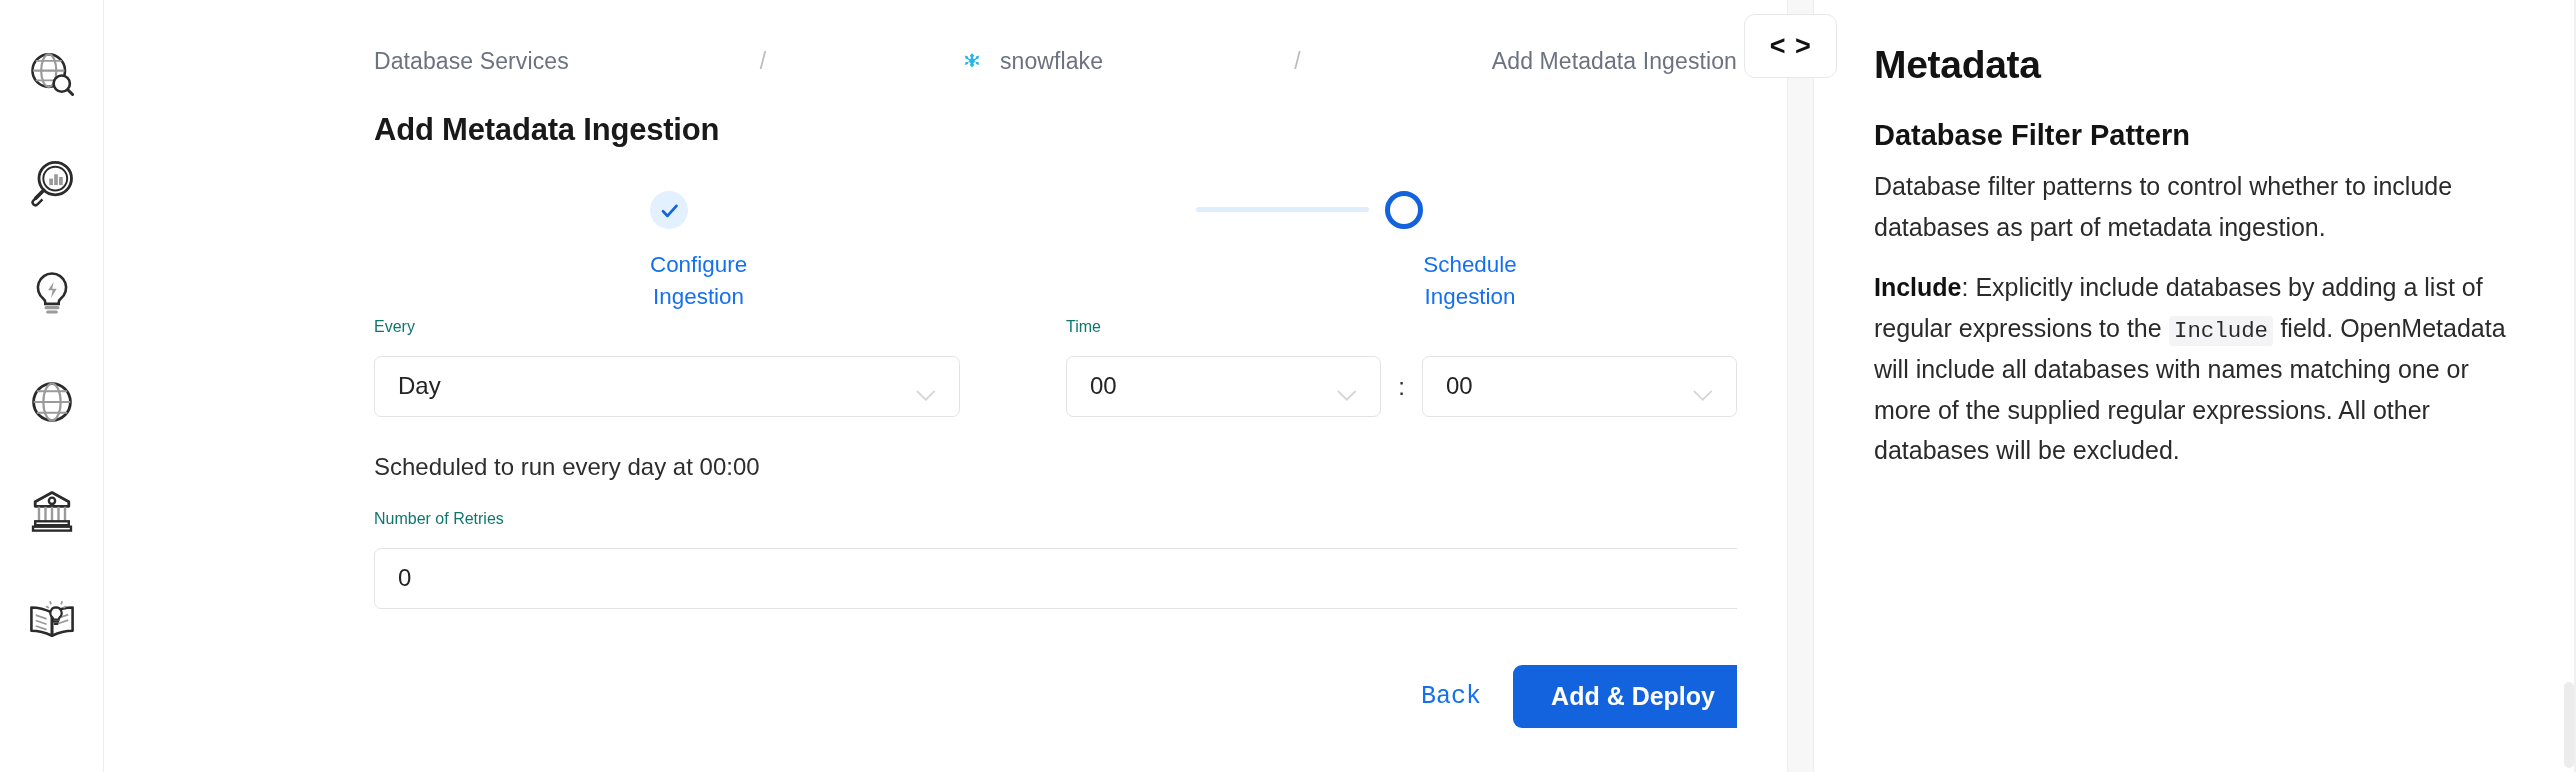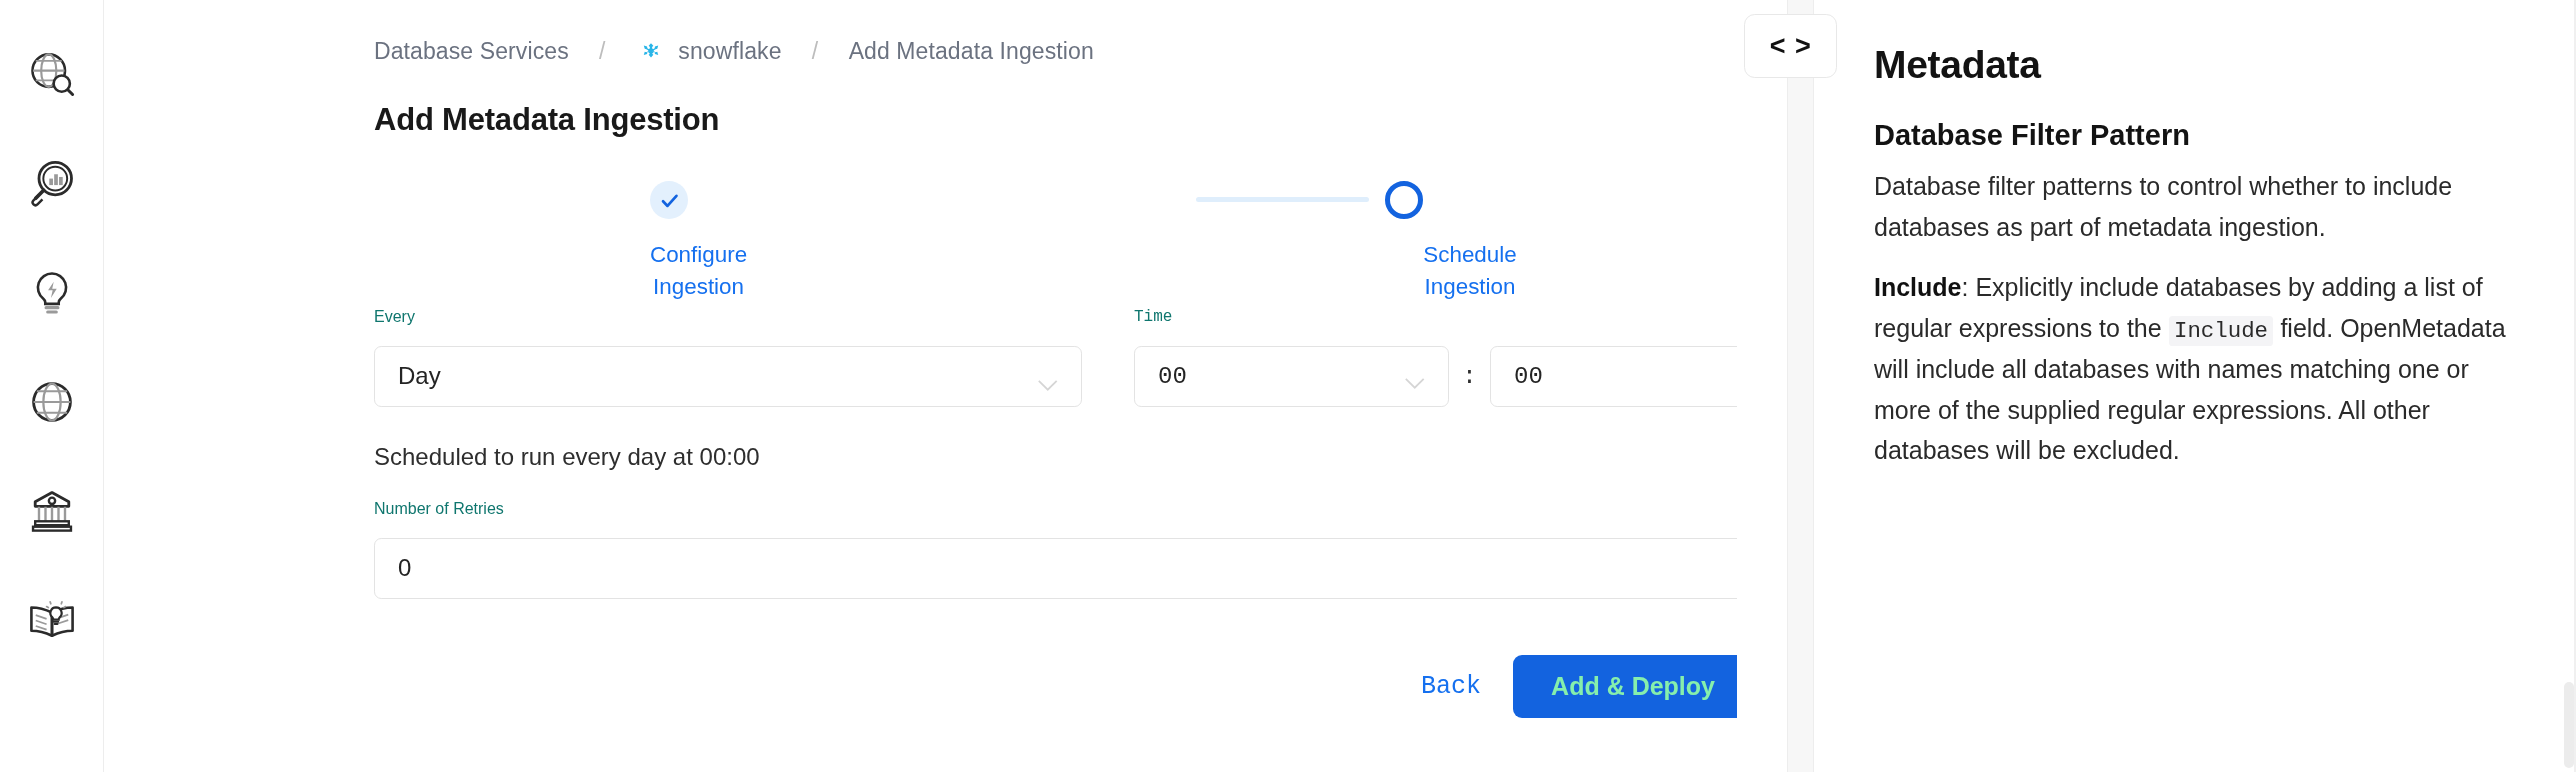--- a/index.html
+++ b/index.html
@@ -46,25 +46,26 @@
     height: 772px;
     background: #ffffff;
     position: relative;
     overflow: hidden;
   }
 
   .breadcrumb {
     display: flex;
     align-items: center;
     gap: 16px;
-    padding: 36px 0 0 270px;
+    padding: 46px 0 0 270px;
     font-size: 23px;
     color: #6b7280;
     letter-spacing: 0.1px;
     white-space: nowrap;
+    justify-content: space-between;
   }
   .crumb-link { color: #6b7280; cursor: pointer; }
   .crumb-sep { color: #bdbdbd; margin: 0 14.3px; }
   .crumb-svc {
     display: inline-flex;
     align-items: center;
     gap: 12.5px;
     color: #6b7280;
     cursor: pointer;
   }
@@ -146,21 +147,21 @@
   .form {
     padding-left: 270px;
     margin-top: 10.7px;
   }
   .row {
     display: flex;
     align-items: flex-start;
     gap: 0;
   }
   .field-every { width: 711px; }
-  .field-time  { margin-left: 52px; font-family: Liberation Mono, monospace; }
+  .field-time  { margin-left: 32px; }
 
   .flabel {
     font-size: 16px;
     color: #0f766e;
     margin-bottom: 20px;
     display: block;
   }
 
   .select, .textbox {
     height: 61px;
@@ -173,21 +174,21 @@
     font-size: 24px;
     color: #242424;
     position: relative;
   }
   .select .val { flex: 1 1 auto; }
   .chev {
     width: 21.5px; height: 12.5px;
     flex: 0 0 auto;
     opacity: .45;
   }
-  .sel-every { width: 708px; }
+  .sel-every { width: 586px; }
   .sel-hour  { width: 315px; }
   .sel-min   { width: 315px; }
   .time-group { display: flex; align-items: center; gap: 0; }
   .colon {
     width: 41px;
     text-align: center;
     font-size: 24px;
     color: #2e2e2e;
     line-height: 61px;
   }
@@ -215,21 +216,21 @@
     font-size: 25px;
     color: #1570EF;
     background: none;
     border: none;
     padding: 0 32px;
     cursor: pointer;
     font-family: Liberation Mono, monospace;
   }
   .btn-primary {
     background: #1363DF;
-    color: #86efac;
+    color: #ffffff;
     font-size: 25px;
     font-weight: bold;
     border: none;
     border-radius: 9px;
     height: 63px;
     padding: 0 38px;
     cursor: pointer;
     font-family: inherit;
   }
 

